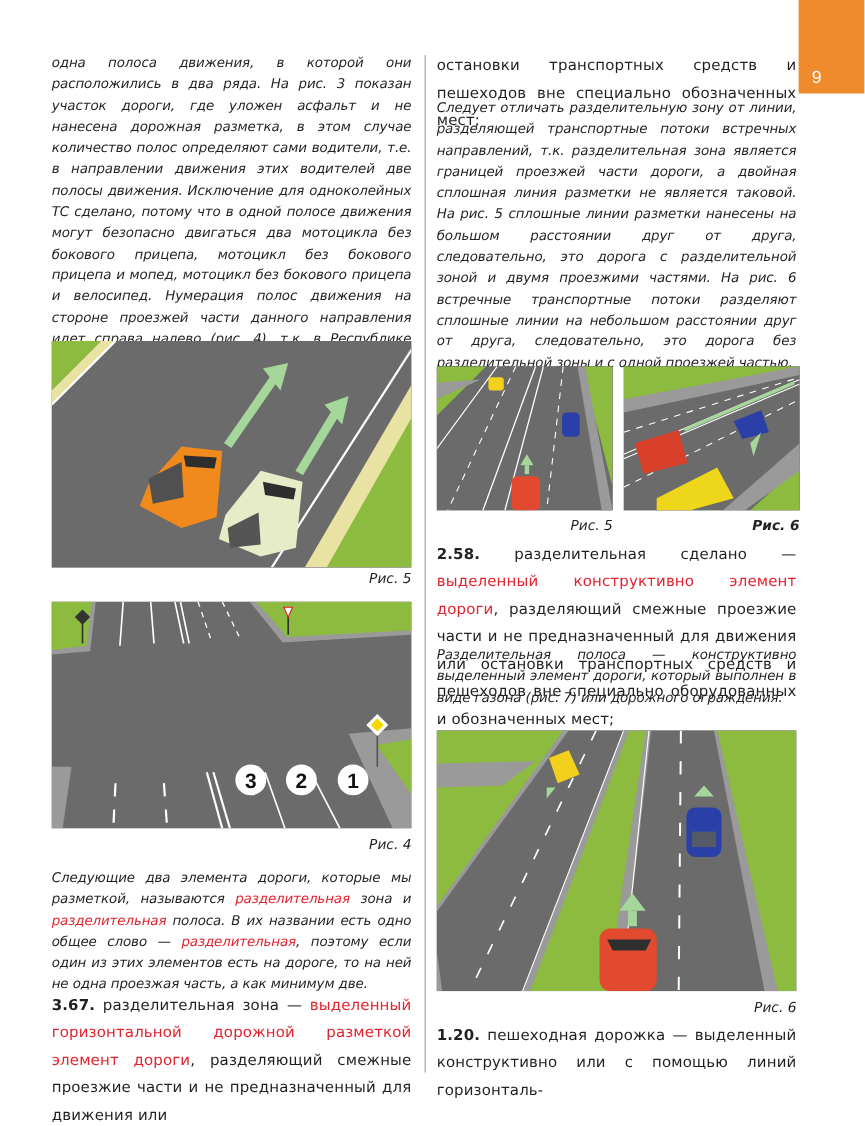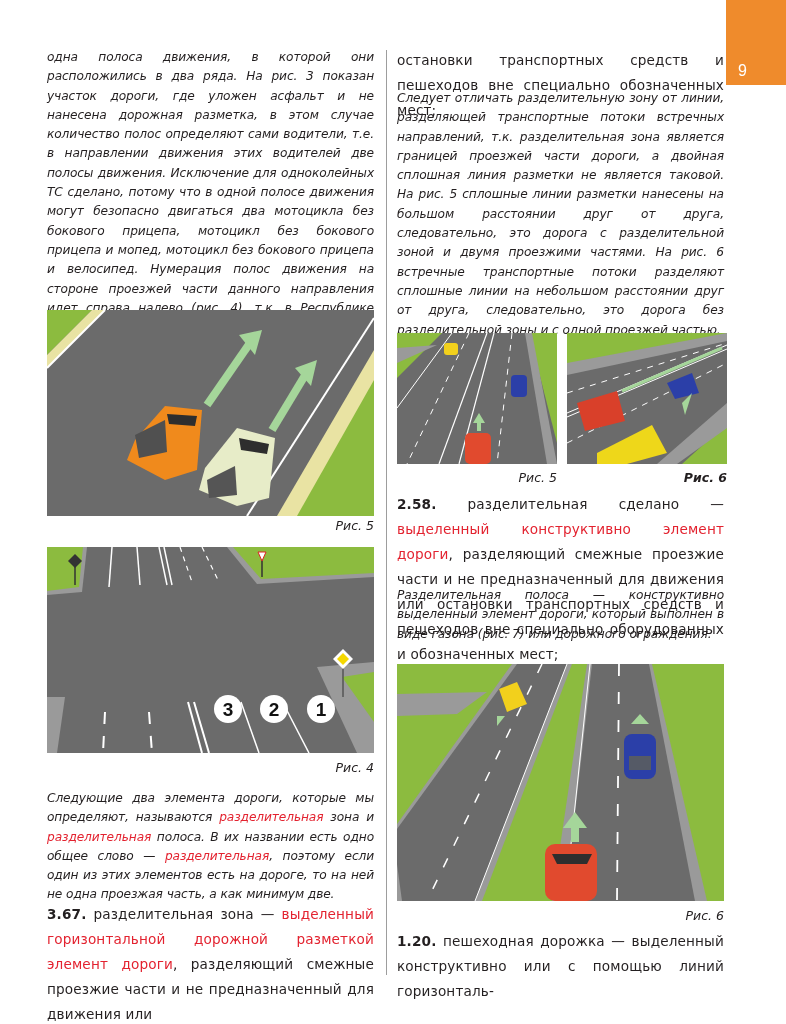--- a/index.html
+++ b/index.html
@@ -87,21 +87,21 @@
     <circle cx="227" cy="162" r="14" fill="#ffffff"></circle>
     <circle cx="274" cy="162" r="14" fill="#ffffff"></circle>
     <text x="181" y="169" text-anchor="middle" font-family="Liberation Sans, sans-serif" font-weight="bold" font-size="19" fill="#111">3</text>
     <text x="227" y="169" text-anchor="middle" font-family="Liberation Sans, sans-serif" font-weight="bold" font-size="19" fill="#111">2</text>
     <text x="274" y="169" text-anchor="middle" font-family="Liberation Sans, sans-serif" font-weight="bold" font-size="19" fill="#111">1</text>
   </svg>
 </div>
 <div class="caption" style="left:47px; top:760px; width:327px;">Рис. 4</div>
 
 <div class="txt it" style="left:47px; top:789px; width:327px;">
-  <span>Следующие два элемента дороги, которые мы определяют, называются </span><span class="red">разделительная</span><span> зона и </span><span class="red">разделительная</span><span> полоса. В их названии есть одно общее слово — </span><span class="red">разделительная</span><span>, поэтому если один из этих элементов есть на дороге, то на ней не одна проезжая часть, а как минимум две.</span>
+  <span>Следующие два элемента дороги, которые мы разметкой, называются </span><span class="red">разделительная</span><span> зона и </span><span class="red">разделительная</span><span> полоса. В их названии есть одно общее слово — </span><span class="red">разделительная</span><span>, поэтому если один из этих элементов есть на дороге, то на ней не одна проезжая часть, а как минимум две.</span>
 </div>
 
 <div class="txt rg" style="left:47px; top:902px; width:327px;">
   <span class="bold">3.67.</span><span> разделительная зона — </span><span class="red">выделенный горизонтальной дорожной разметкой элемент дороги</span><span>, разделяющий смежные проезжие части и не предназначенный для движения или</span>
 </div>
 
 <div class="txt rg" style="left:397px; top:48px; width:327px;">остановки транспортных средств и пешеходов вне специально обозначенных мест;</div>
 
 <div class="txt it" style="left:397px; top:89px; width:327px;">Следует отличать разделительную зону от линии, разделяющей транспортные потоки встречных направлений, т.к. разделительная зона является границей проезжей части дороги, а двойная сплошная линия разметки не является таковой. На рис. 5 сплошные линии разметки нанесены на большом расстоянии друг от друга, следовательно, это дорога с разделительной зоной и двумя проезжими частями. На рис. 6 встречные транспортные потоки разделяют сплошные линии на небольшом расстоянии друг от друга, следовательно, это дорога без разделительной зоны и с одной проезжей частью.</div>
 

